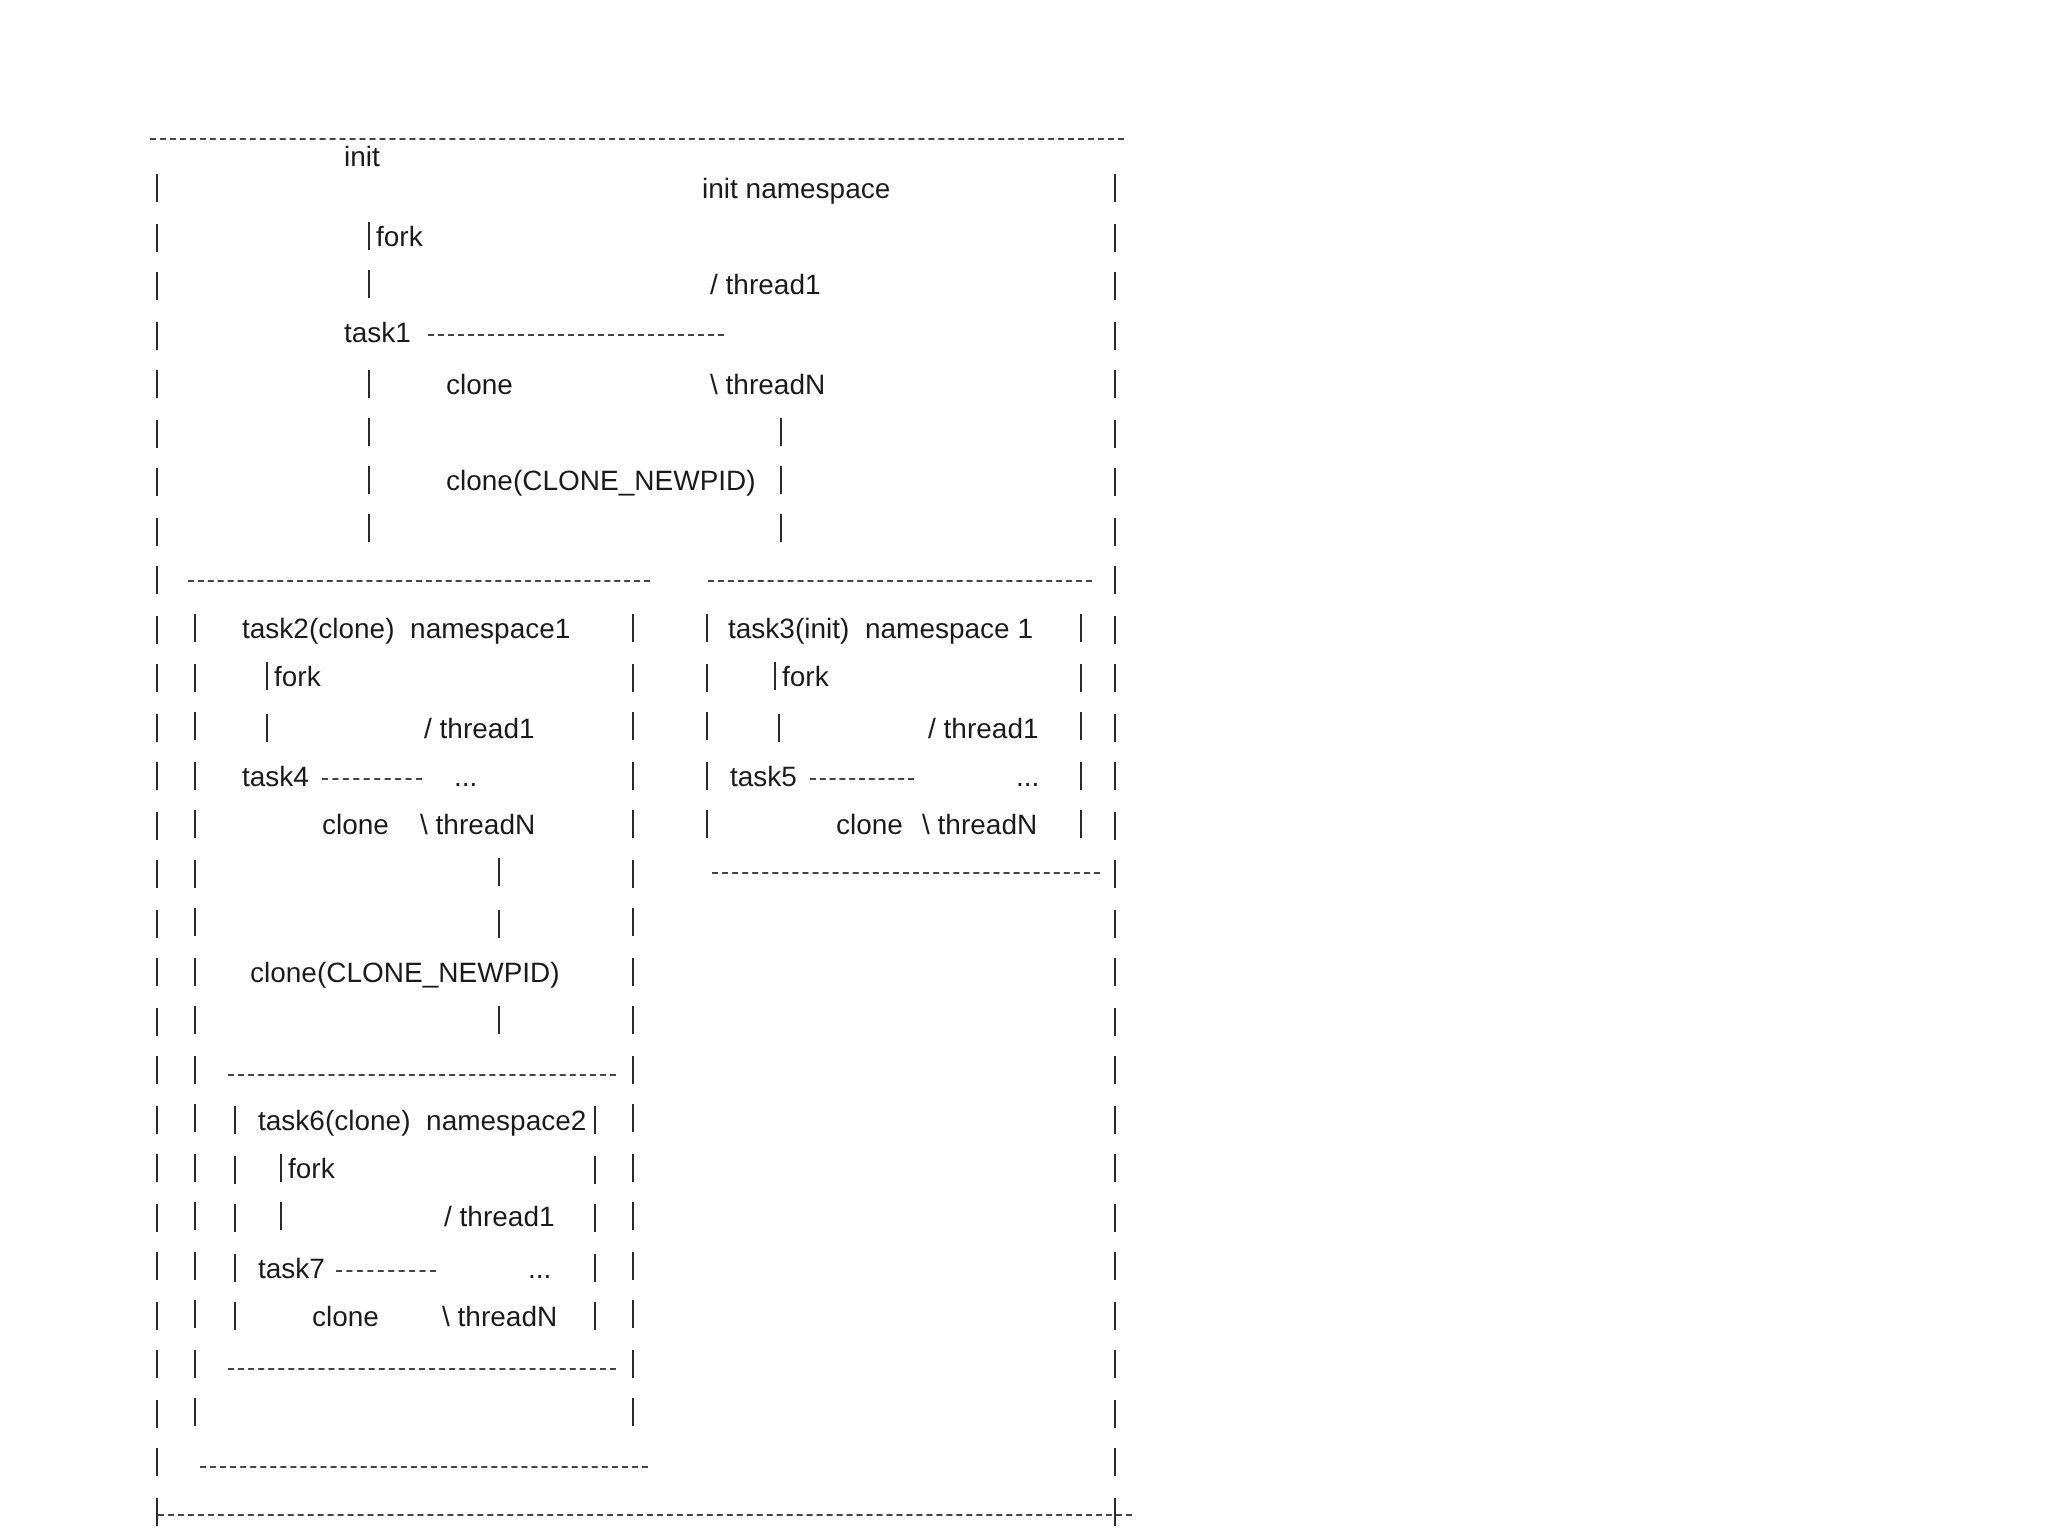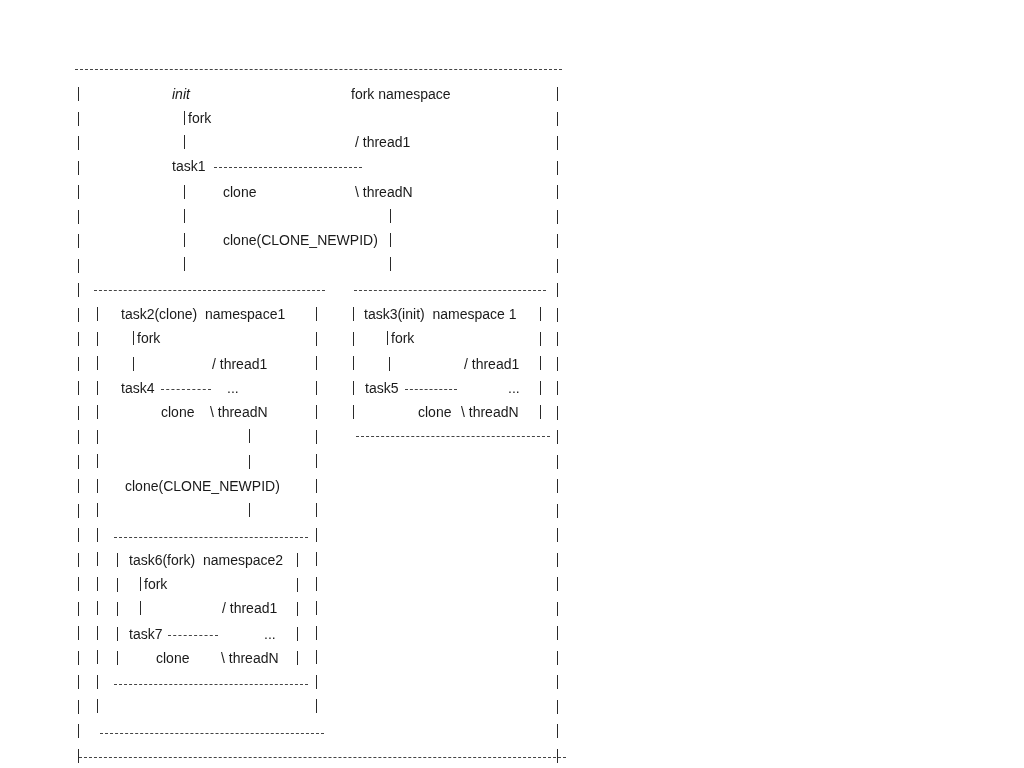--- a/index.html
+++ b/index.html
@@ -69,22 +69,22 @@
       <div class="pipe" style="left: 78px; top: 675px;"></div>
       <div class="pipe" style="left: 557px; top: 675px;"></div>
       <div class="pipe" style="left: 78px; top: 700px;"></div>
       <div class="pipe" style="left: 557px; top: 700px;"></div>
       <div class="pipe" style="left: 78px; top: 724px;"></div>
       <div class="pipe" style="left: 557px; top: 724px;"></div>
       <div class="pipe" style="left: 78px; top: 749px;"></div>
       <div class="pipe" style="left: 557px; top: 749px;"></div>
     </div>
 
-  <span class="t" style="left:172px;top:86px;font-style:italic;">init</span>
-  <span class="t" style="left:351px;top:86px;">fork namespace</span>
+  <span class="t" style="left:172px;top:70px;">init</span>
+  <span class="t" style="left:351px;top:86px;">init namespace</span>
 
   <div class="pipe" style="left:184px;top:111px;"></div>
   <span class="t" style="left:188px;top:110px;">fork</span>
 
   <div class="pipe" style="left:184px;top:135px;"></div>
   <span class="t" style="left:355px;top:134px;">/ thread1</span>
 
   <span class="t" style="left:172px;top:158px;">task1</span>
   <div class="dash" style="left:214px;top:167px;width:148px;"></div>
 
@@ -164,21 +164,21 @@
       <div class="pipe" style="left: 117px; top: 578px;"></div>
       <div class="pipe" style="left: 297px; top: 578px;"></div>
       <div class="pipe" style="left: 117px; top: 602px;"></div>
       <div class="pipe" style="left: 297px; top: 602px;"></div>
       <div class="pipe" style="left: 117px; top: 627px;"></div>
       <div class="pipe" style="left: 297px; top: 627px;"></div>
       <div class="pipe" style="left: 117px; top: 651px;"></div>
       <div class="pipe" style="left: 297px; top: 651px;"></div>
     </div>
 
-  <span class="t" style="left:129px;top:552px;">task6(fork)  namespace2</span>
+  <span class="t" style="left:129px;top:552px;">task6(clone)  namespace2</span>
   <div class="pipe" style="left:140px;top:577px;"></div>
   <span class="t" style="left:144px;top:576px;">fork</span>
   <div class="pipe" style="left:140px;top:601px;"></div>
   <span class="t" style="left:222px;top:600px;">/ thread1</span>
   <span class="t" style="left:129px;top:626px;">task7</span>
   <div class="dash" style="left:168px;top:635px;width:50px;"></div>
   <span class="t" style="left:264px;top:626px;">...</span>
   <span class="t" style="left:156px;top:650px;">clone</span>
   <span class="t" style="left:221px;top:650px;">\ threadN</span>
 

